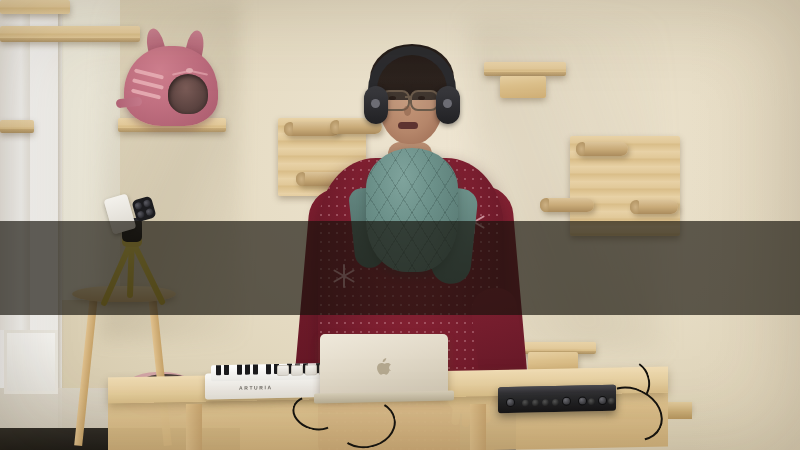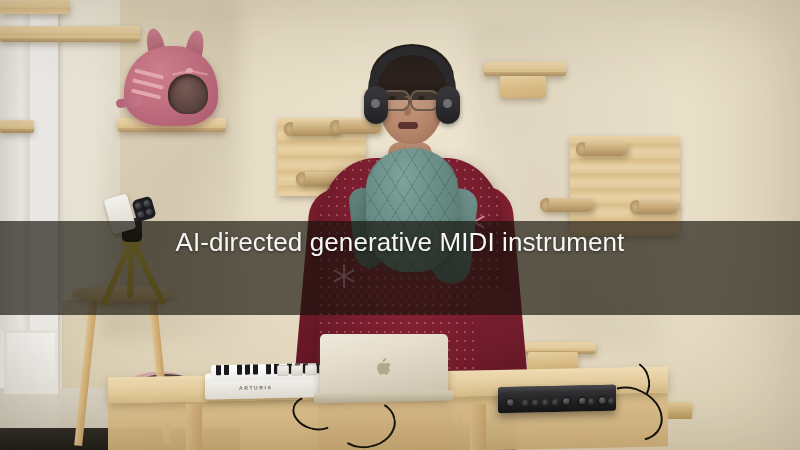--- a/index.html
+++ b/index.html
@@ -709,17 +709,16 @@
 
   <div class="cable" style="left:292px;top:396px;width:42px;height:30px;border-color:transparent;border-bottom-color:#15130f;border-left-color:#15130f;transform:rotate(16deg);"></div>
   <div class="cable" style="left:336px;top:400px;width:56px;height:44px;border-color:transparent;border-bottom-color:#15130f;border-right-color:#15130f;transform:rotate(-10deg);"></div>
   <div class="cable" style="left:598px;top:388px;width:62px;height:48px;border-color:transparent;border-top-color:#15130f;border-right-color:#15130f;transform:rotate(26deg);"></div>
   <div class="cable" style="left:612px;top:360px;width:34px;height:40px;border-color:transparent;border-right-color:#15130f;transform:rotate(-14deg);"></div>
 
   <div class="vignette"></div>
 
   <div class="overlay">
     <div class="overlay-inner">
-      <div class="subtitle">AI-directed generative MIDI instrument</div>
     </div>
   </div>
 
 </div>
 
 </body></html>

